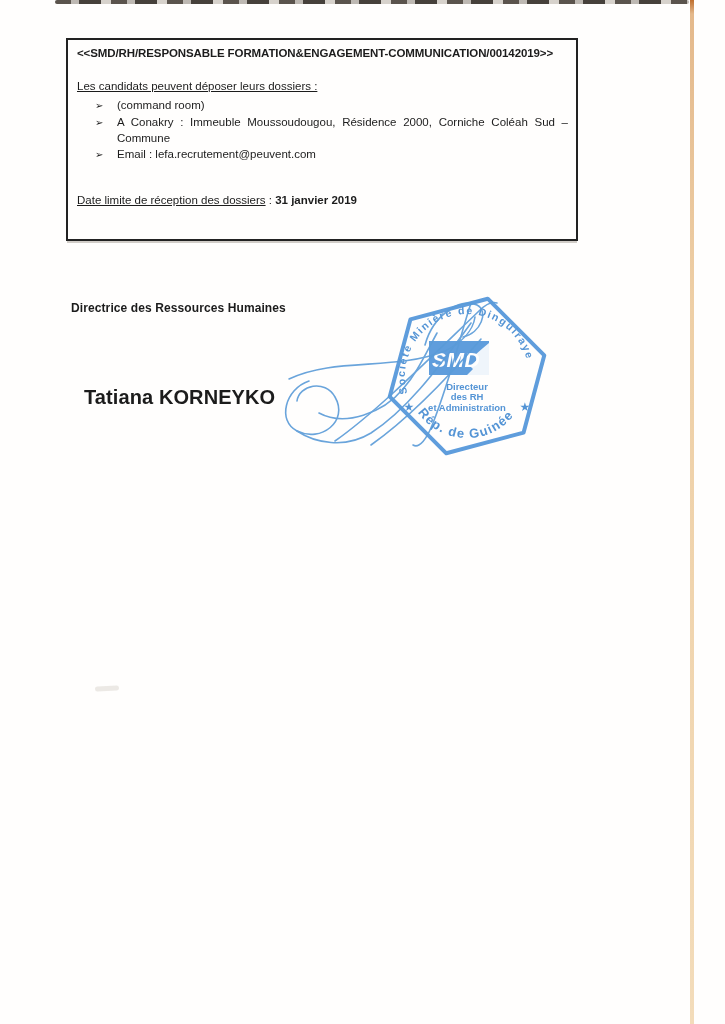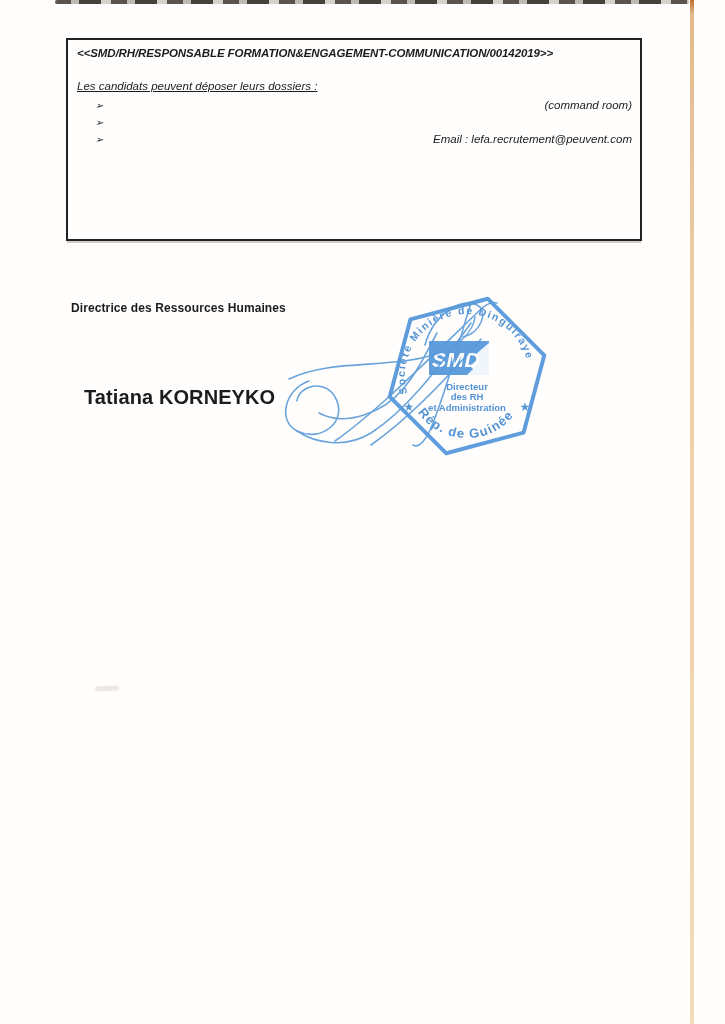--- a/index.html
+++ b/index.html
@@ -22,39 +22,39 @@
   .scan-right{
     position:absolute;left:690px;top:0;width:4px;height:1024px;
     background:linear-gradient(180deg,#bf6f2f 0px,#e4b98c 14px,#eecfa6 30%,#f3dcba 100%);
   }
   .smudge{
     position:absolute;left:95px;top:686px;width:24px;height:5px;
     background:rgba(185,178,170,.28);border-radius:3px;transform:rotate(-3deg);
   }
   
   .notice-box{
-    position:absolute;left:66px;top:38px;width:576px;height:203px;
+    position:absolute;left:66px;top:38px;width:512px;height:203px;
     border:2px solid #222;
     box-shadow:0 3px 0 -1px rgba(140,132,120,.4);
     box-sizing:border-box;
-    font-size:11.5px;line-height:16px;font-style:italic;
+    font-size:11.5px;line-height:16px;
   }
   .ref-line{
     position:absolute;left:9px;top:5px;right:6px;
     font-weight:bold;letter-spacing:-.1px;
   }
   .intro-line{
     position:absolute;left:9px;top:38px;
     text-decoration:underline;
   }
   .bullets{position:absolute;left:27px;top:57px;right:8px;}
   .bullet{display:flex;align-items:flex-start;}
   .bullet-marker{width:22px;flex:0 0 22px;font-size:10px;padding-top:1px;color:#222;}
   .bullet-body{width:515px;}
-  .bline{text-align:right;}
+  .bline{text-align:left;}
   .bline.just{text-align:justify;text-align-last:justify;}
   .deadline{position:absolute;left:9px;top:152px;}
   .deadline-label{text-decoration:underline;}
   .deadline-value{font-weight:bold;}
   
   .sig-title{
     position:absolute;left:71px;top:301px;
     font-size:12px;font-weight:bold;letter-spacing:.1px;
   }
   .sig-name{
@@ -86,30 +86,34 @@
     <div class="bullets">
       <div class="bullet">
         <div class="bullet-marker">➢</div>
         <div class="bullet-body">
           <div class="bline">(command room)</div>
         </div>
       </div>
       <div class="bullet">
         <div class="bullet-marker">➢</div>
         <div class="bullet-body">
+          <div class="bline just">A Conakry : Immeuble Moussoudougou, Résidence 2000, Corniche Coléah Sud – Commune</div>
         </div>
       </div>
       <div class="bullet">
         <div class="bullet-marker">➢</div>
         <div class="bullet-body">
           <div class="bline">Email : lefa.recrutement@peuvent.com</div>
         </div>
       </div>
     </div>
 
+    <div class="deadline">
+      <span class="deadline-label">Date limite de réception des dossiers</span><span> : </span><span class="deadline-value">31 janvier 2019</span>
+    </div>
   </div>
 
   <div class="sig-title">Directrice des Ressources Humaines</div>
 
   <div class="sig-name">Tatiana KORNEYKO</div>
 
   <svg class="stamp-svg" width="170" height="170" viewBox="0 0 170 170">
     <defs>
       <path id="arcTop" d="M 23 100.2 A 62 62 0 1 1 135.7 112" fill="none"></path>
       <path id="arcBottom" d="M 32.8 117.5 A 60 60 0 0 0 131.2 117.5" fill="none"></path>

